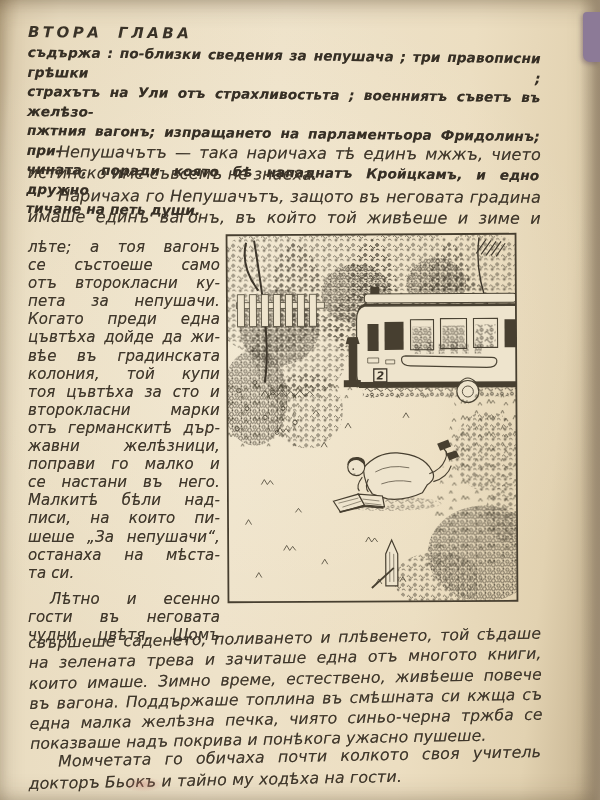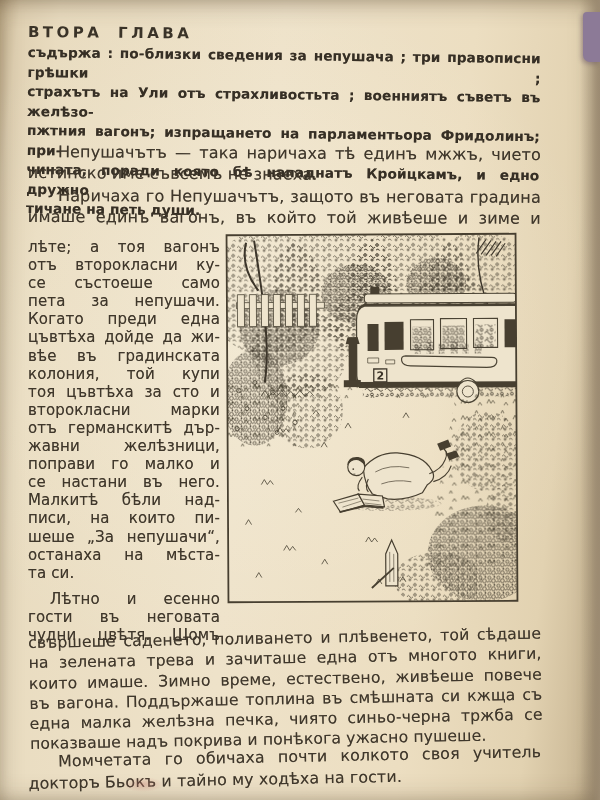--- a/index.html
+++ b/index.html
@@ -5,21 +5,21 @@
   html,body{margin:0;padding:0;}
   body{width:600px;height:800px;overflow:hidden;background:#b9a88c;
        font-family:"DejaVu Sans",sans-serif;}
   .page{position:relative;width:600px;height:800px;overflow:hidden;color:#3f372b;
     background:
       radial-gradient(85% 60% at 42% 42%, rgba(255,251,238,.28), rgba(0,0,0,0) 72%),
       linear-gradient(96deg,#c9b795 0%,#e0d1b3 3%,#e9dcc0 9%,#eee2c9 42%,#ecdec1 70%,#e2d2b1 88%,#cdbb99 96%,#b4a283 100%);
     box-shadow: inset 0 20px 26px -20px rgba(80,60,35,.45),
                 inset 0 -18px 24px -18px rgba(80,60,35,.30),
                 inset 16px 0 24px -18px rgba(80,60,35,.40),
-                inset -20px 0 26px -18px rgba(60,45,25,.55);}
+                inset -20px 0 26px -18px rgba(60,45,25,.55); font-style: italic;}
   .edge-right{position:absolute;top:0;right:0;width:20px;height:100%;
     background:linear-gradient(270deg,#9c8b72 0%,rgba(156,139,114,.45) 40%,rgba(156,139,114,0) 100%);
     pointer-events:none;}
   .corner-purple{position:absolute;top:12px;right:0;width:17px;height:50px;background:#8c7a97;
     border-radius:4px 0 0 7px;box-shadow:-2px 2px 4px rgba(80,60,90,.35);}
   .smudge{position:absolute;left:122px;top:777px;width:42px;height:15px;border-radius:50%;
     background:radial-gradient(closest-side,rgba(198,120,112,.38),rgba(198,120,112,0));}
   .blk{position:absolute;left:28px;width:513px;}
   .ln{white-space:nowrap;letter-spacing:.15px;}
   .j{white-space:normal;text-align:justify;text-align-last:justify;}
@@ -61,22 +61,22 @@
     <div class="ln">истинско име съвсемъ не знаеха.</div>
   </div>
 
   <div class="blk para2">
     <div class="ln j ind">Наричаха го Непушачътъ, защото въ неговата градина</div>
     <div class="ln j">имаше единъ вагонъ, въ който той живѣеше и зиме и</div>
   </div>
 
   <div class="blk leftcol">
     <div class="ln j">лѣте; а тоя вагонъ</div>
+    <div class="ln j">се състоеше само</div>
     <div class="ln j">отъ второкласни ку-</div>
-    <div class="ln j">се състоеше само</div>
     <div class="ln j">пета за непушачи.</div>
     <div class="ln j">Когато преди една</div>
     <div class="ln j">цъвтѣха дойде да жи-</div>
     <div class="ln j">вѣе въ градинската</div>
     <div class="ln j">колония, той купи</div>
     <div class="ln j">тоя цъвтѣха за сто и</div>
     <div class="ln j">второкласни марки</div>
     <div class="ln j">отъ германскитѣ дър-</div>
     <div class="ln j">жавни желѣзници,</div>
     <div class="ln j">поправи го малко и</div>

